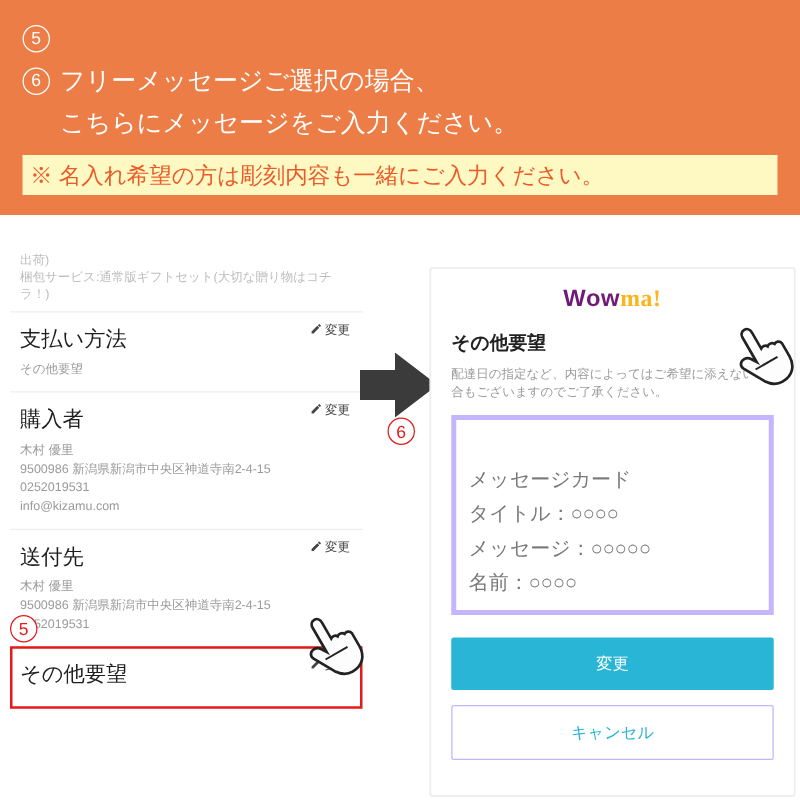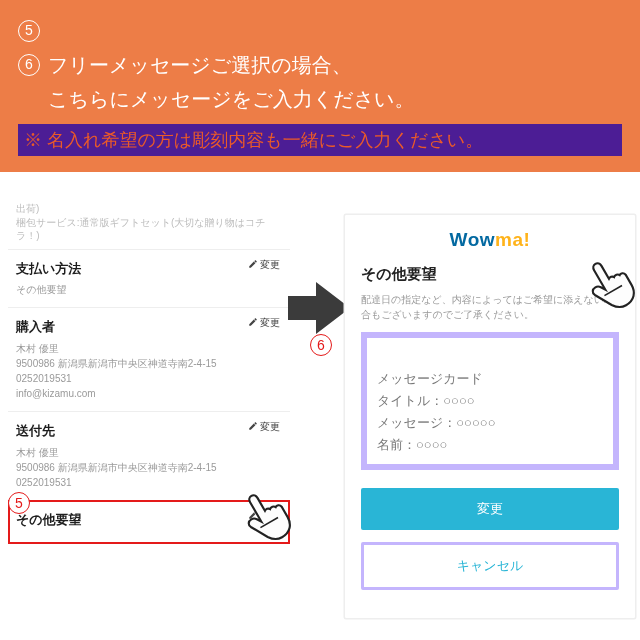--- a/index.html
+++ b/index.html
@@ -3,48 +3,48 @@
 <meta charset="utf-8">
 <style>
   * { box-sizing: border-box; margin: 0; padding: 0; }
   body { width: 640px; height: 640px; font-family: "Hiragino Kaku Gothic Pro", "Meiryo", sans-serif; background: #fff; overflow: hidden; }
 
   .banner { background: #ed7d47; color: #fff; padding: 14px 18px 16px 18px; }
   .ban-row { display: flex; align-items: flex-start; font-size: 20px; line-height: 1.7; }
   .ban-row.second { margin-top: 6px; }
   .circ { display: inline-flex; align-items: center; justify-content: center; width: 22px; height: 22px; border: 1.6px solid #fff; border-radius: 50%; font-size: 14px; margin-right: 8px; margin-top: 6px; flex: 0 0 auto; }
   .ban-txt { white-space: pre-line; }
-  .note-row { margin-top: 8px; background: #4c1d95; color: #eb5a28; font-size: 18px; padding: 4px 6px; font-weight: 500; }
+  .note-row { margin-top: 8px; background: #fef9c3; color: #eb5a28; font-size: 18px; padding: 4px 6px; font-weight: 500; }
 
   .shots { display: flex; align-items: flex-start; padding: 0 4px 0 0; position: relative; height: 432px; }
   .left { width: 290px; padding: 6px 0 0 8px; position: relative; font-size: 11px; color: #777; line-height: 1.45; }
   .left .crumb { color: #bdbdbd; font-size: 10px; line-height: 1.35; padding: 0 8px 6px; white-space: pre-line; margin-top: 24px; }
   .sec { border-top: 1px solid #eee; padding: 10px 8px 10px; position: relative; }
-  .sec h3 { font-size: 13px; color: #1e1e1e; font-weight: 700; margin-bottom: 4px; }
+  .sec h3 { font-size: 17px; color: #1e1e1e; font-weight: 400; margin-bottom: 4px; }
   .sec .det { color: #9a9a9a; font-size: 10px; line-height: 1.5; white-space: pre-line; }
   .chg { position: absolute; right: 10px; top: 8px; font-size: 10px; color: #444; }
   .chg svg { width: 10px; height: 10px; vertical-align: -1px; margin-right: 2px; }
   .red-box { outline: 2px solid #e41a1a; outline-offset: -2px; }
   .tag5 { position: absolute; left: -24px; top: 432px; }
   .tag6 { position: absolute; left: 310px; top: 162px; z-index: 5; }
   .redcirc { display: inline-flex; align-items: center; justify-content: center; width: 22px; height: 22px; border: 1.8px solid #e41a1a; color: #e41a1a; border-radius: 50%; font-size: 14px; background: #fff; font-weight: 500; }
 
   .arrow { position: absolute; left: 288px; top: 110px; }
   .arrow svg { width: 62px; height: 52px; }
 
   .right { position: absolute; left: 344px; top: 42px; width: 292px; background: #fff; border: 0.5px solid #eee; border-radius: 2px; padding: 14px 16px 16px; box-shadow: 0 0 0 0.5px #eee; }
   .wow { text-align: center; font-weight: 700; font-size: 19px; letter-spacing: 0.5px; margin-bottom: 14px; }
-  .wow .w1 { color: #0369a1; } .wow .w2 { color: #ffb31a; }
+  .wow .w1 { color: #701a75; } .wow .w2 { color: #ffb31a; font-family: Liberation Serif, serif; }
   .right h2 { font-size: 15px; color: #222; font-weight: 600; margin-bottom: 8px; }
   .right .hint { font-size: 10px; color: #9a9a9a; line-height: 1.5; margin-bottom: 10px; white-space: pre-line; }
-  .msgbox { border: 6px solid #c4b5fd; padding: 8px 10px; font-size: 13px; color: #8a8a8a; line-height: 1.7; white-space: pre-line; margin-bottom: 18px; }
+  .msgbox { border: 4px solid #c4b5fd; padding: 8px 10px; font-size: 16px; color: #8a8a8a; line-height: 1.7; white-space: pre-line; margin-bottom: 18px; }
   .msgbox .lbl { color: #787878; }
   .btn { display: block; width: 100%; border: none; padding: 12px 0; font-size: 13px; text-align: center; margin-bottom: 12px; border-radius: 2px; }
   .btn.pri { background: #29b5d6; color: #fff; }
-  .btn.sec2 { background: #fff; color: #29b5d6; border: 3px solid #c4b5fd; }
+  .btn.sec2 { background: #fff; color: #29b5d6; border: 1px solid #c4b5fd; }
 
   .hand { position: absolute; }
   .hand svg { width: 64px; height: 60px; }
 
 </style>
 </head>
 <body>
 
 <div class="banner">
   <div class="ban-row">

